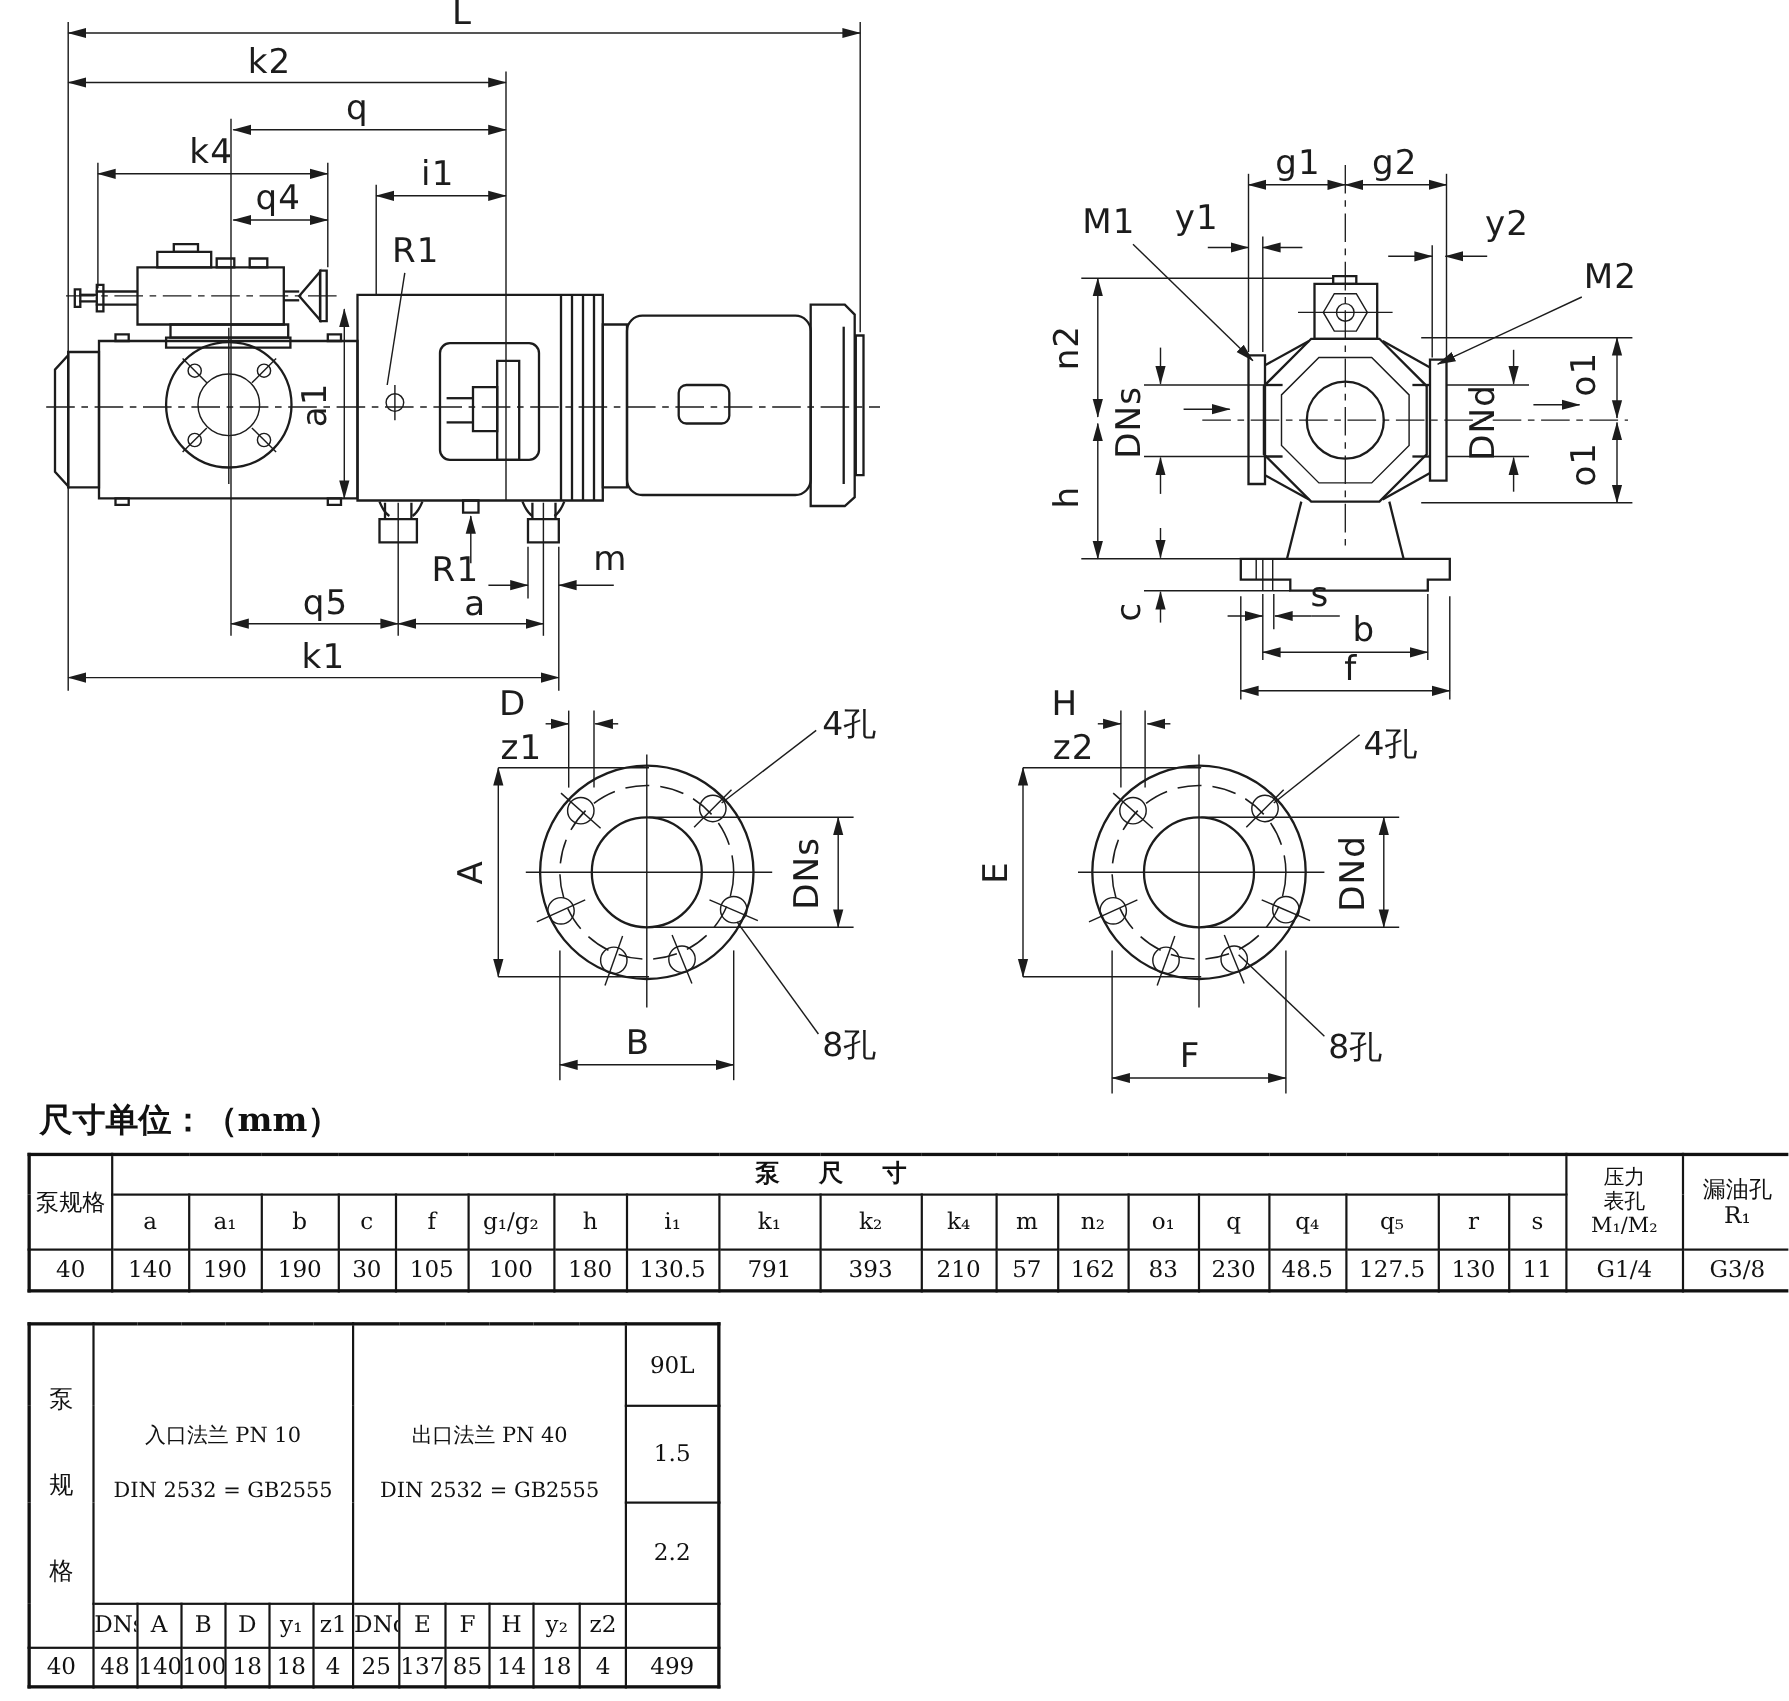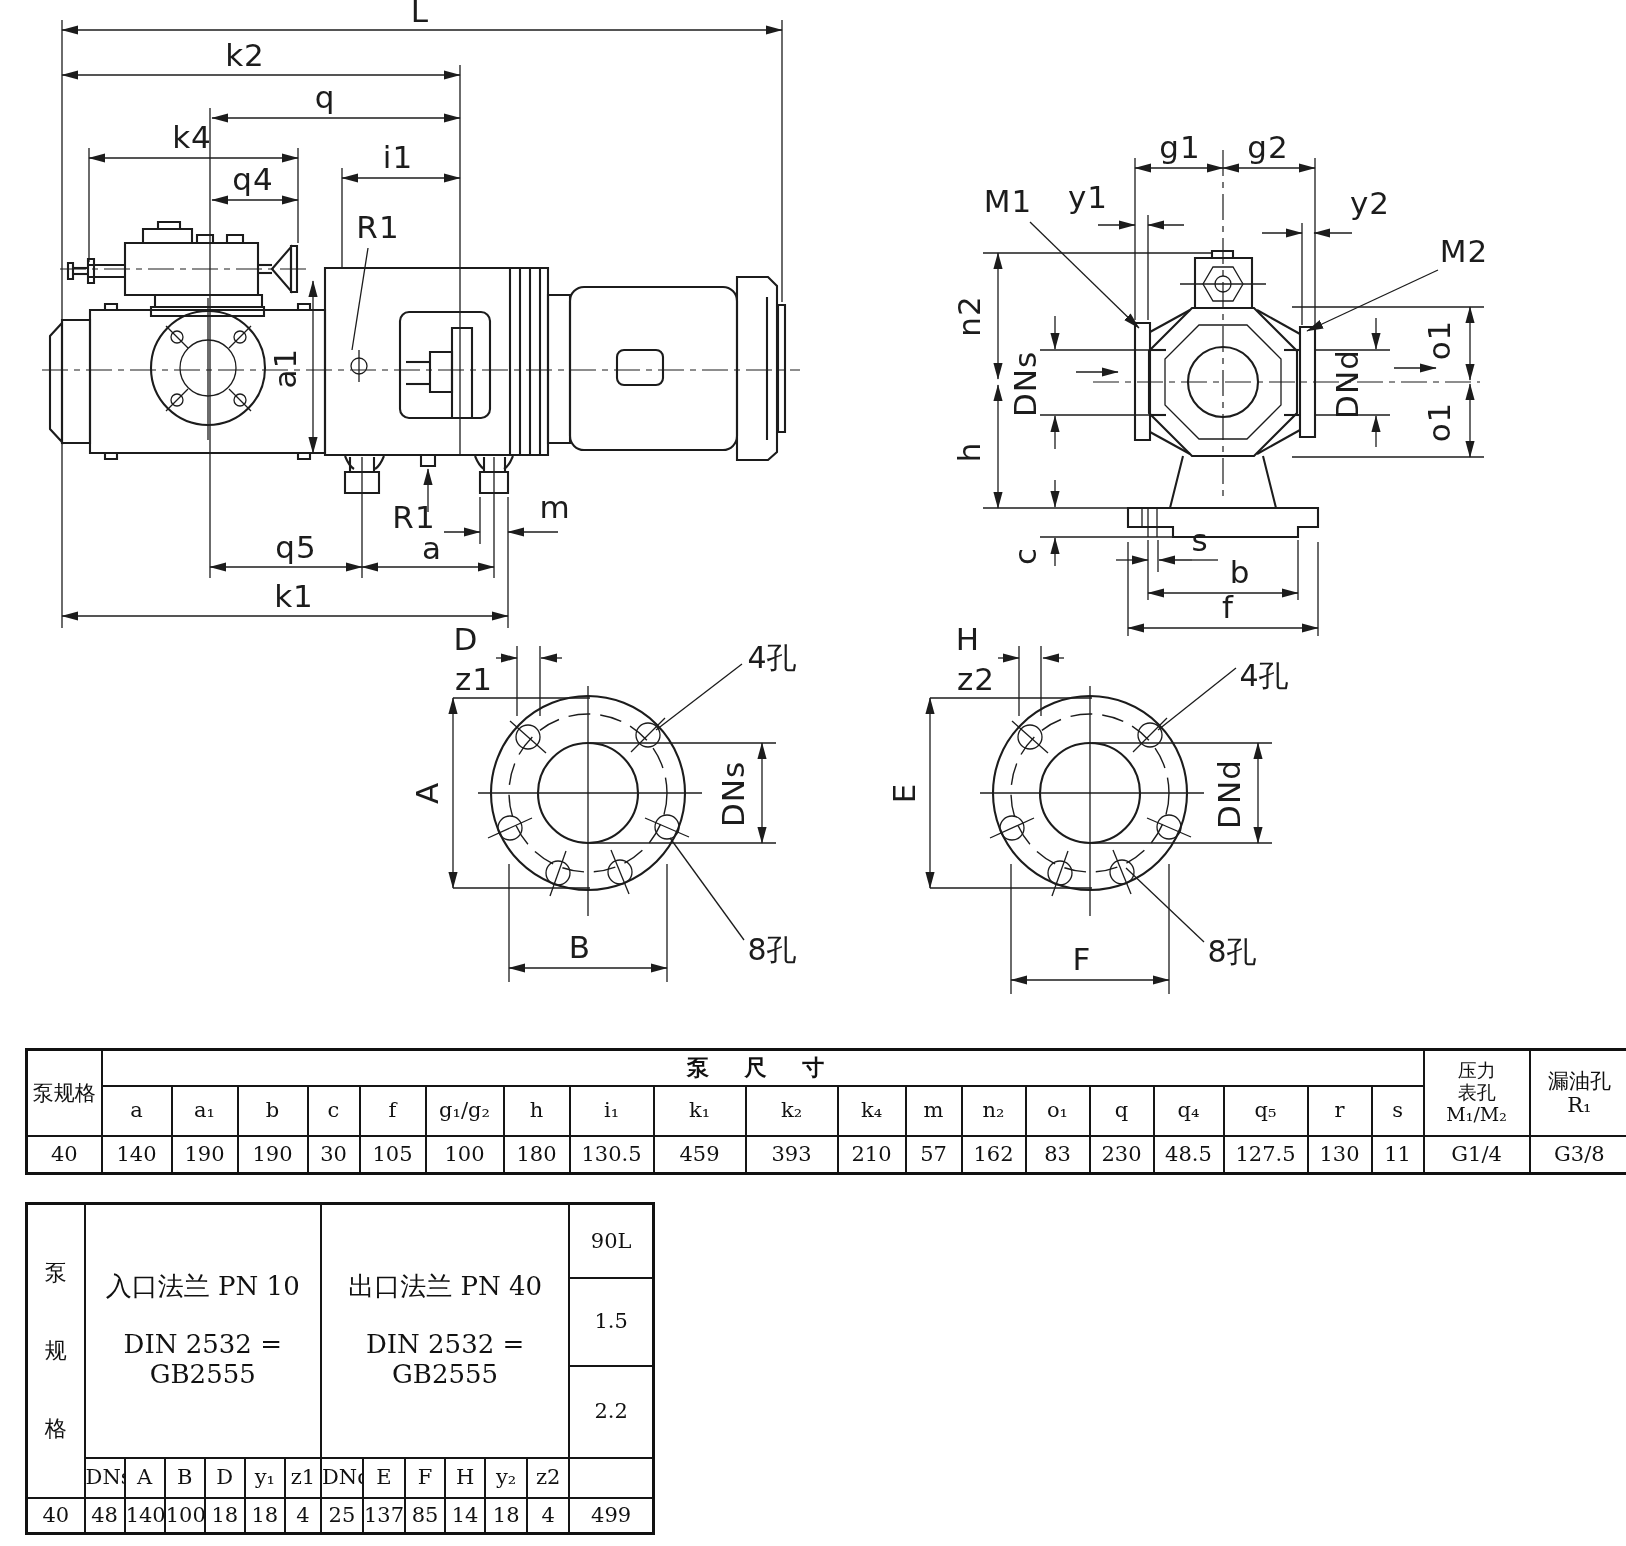--- a/index.html
+++ b/index.html
@@ -17,21 +17,21 @@
   .unit-note{position:absolute;left:36px;top:998px;font-size:30px;font-weight:700;
              font-family:"DejaVu Serif","Liberation Serif",serif;}
   table{border-collapse:collapse;table-layout:fixed;position:absolute;background:#fff;}
   td{border:2px solid #151515;text-align:center;vertical-align:middle;padding:0;
      font-size:21px;line-height:1.15;overflow:hidden;}
   #t1{left:25px;top:1048px;width:1596px;border:3px solid #111;}
   #t1 .gh{letter-spacing:14px;font-size:22px;font-weight:bold;}
   #t2{left:25px;top:1202px;width:630px;border:3px solid #111;}
   .vhead div{height:78px;display:flex;align-items:center;justify-content:center;font-size:22px;}
   .dot-l{border-left-style:dotted;}
-  .flange-head{font-size:26px;}
+  .flange-head{font-size:19px;}
   .flange-head .l2{display:block;margin-top:28px;text-align:center;}
   .small2{font-size:19px;}
 </style>
 </head>
 <body>
 <div class="canvas">
 
 <svg width="1626" height="1546" viewBox="0 0 1626 1546">
   <defs>
     <marker id="ar" viewBox="0 0 12 8" refX="11.5" refY="4" markerWidth="13" markerHeight="9" orient="auto-start-reverse">
@@ -345,20 +345,21 @@
     <text class="lb" x="968" y="650" text-anchor="middle">H</text>
     <text class="lb" x="976" y="690" text-anchor="middle">z2</text>
     <text class="lb" x="915" y="793" text-anchor="middle" transform="rotate(-90 915 793)">E</text>
     <text class="lb" x="1240" y="794" text-anchor="middle" transform="rotate(-90 1240 794)">DNd</text>
     <text class="lb" x="1082" y="970" text-anchor="middle">F</text>
     <text class="lbc" x="1264" y="686" text-anchor="middle">4孔</text>
     <text class="lbc" x="1232" y="962" text-anchor="middle">8孔</text>
   </g>
 </svg>
 
+<div class="unit-note">尺寸单位：（mm）</div>
 
 <table id="t1">
   <colgroup>
     <col style="width:75px">
         <col style="width:70px">
         <col style="width:66px">
         <col style="width:70px">
     <col style="width:52px">
         <col style="width:66px">
         <col style="width:78px">
@@ -416,21 +417,21 @@
   <tr style="height:38px">
     <td>40</td>
     <td>140</td>
     <td>190</td>
     <td>190</td>
     <td>30</td>
     <td>105</td>
     <td>100</td>
     <td>180</td>
     <td>130.5</td>
-    <td>459</td>
+    <td>791</td>
     <td>393</td>
     <td>210</td>
     <td>57</td>
     <td>162</td>
     <td>83</td>
     <td>230</td>
     <td>48.5</td>
     <td>127.5</td>
     <td>130</td>
     <td>11</td>

